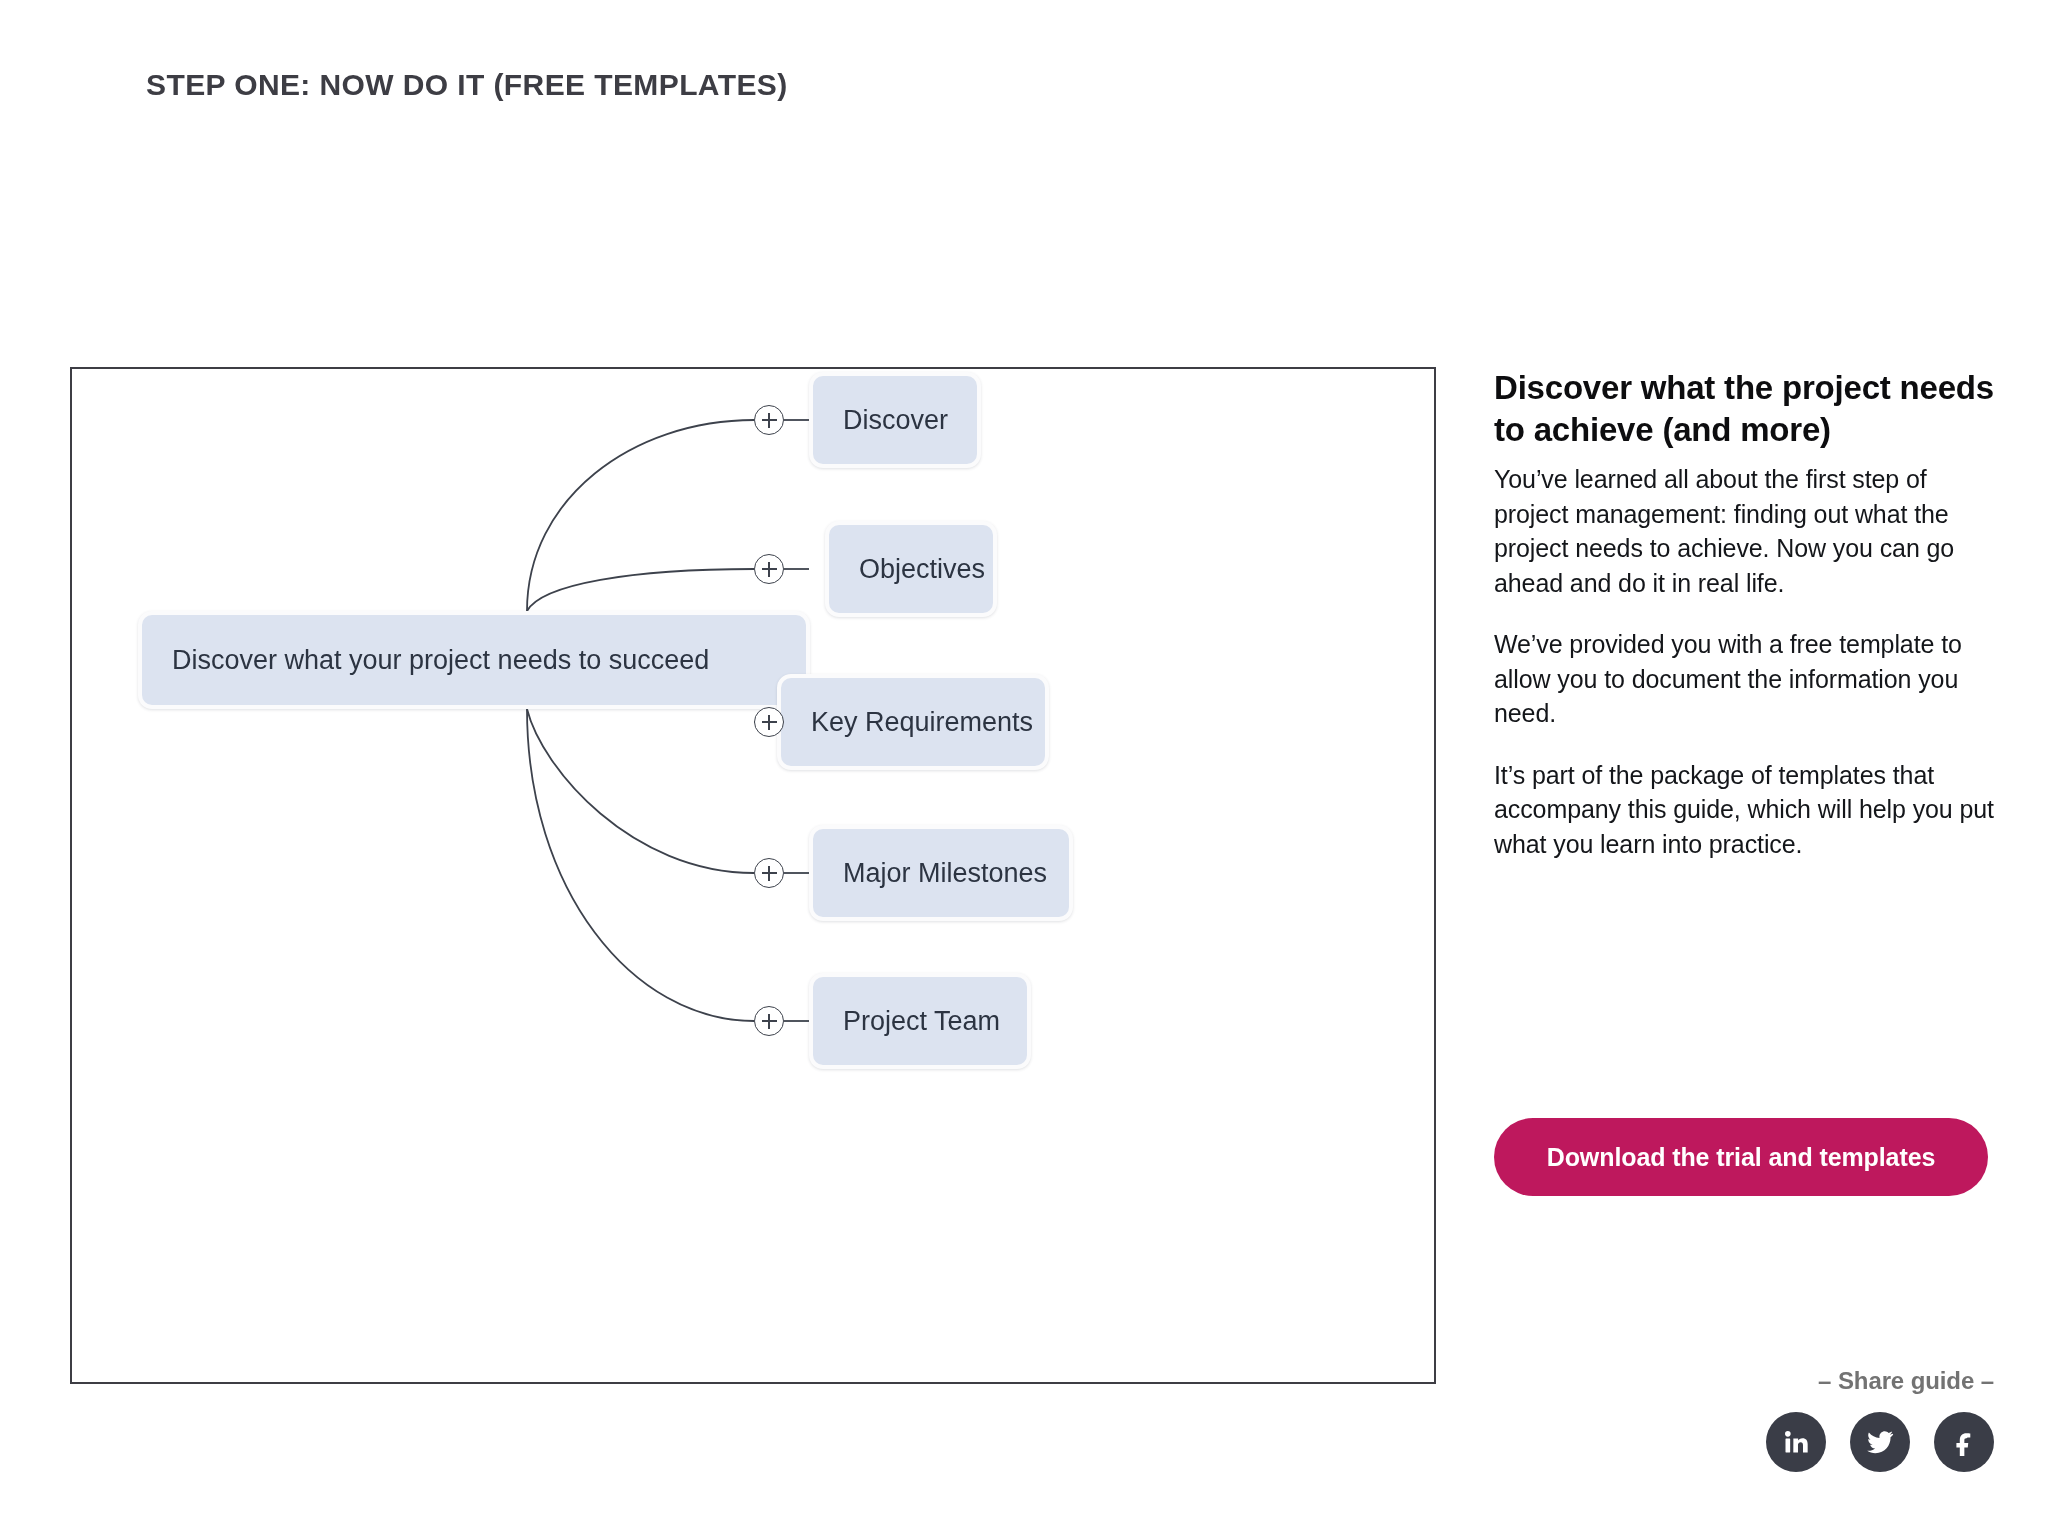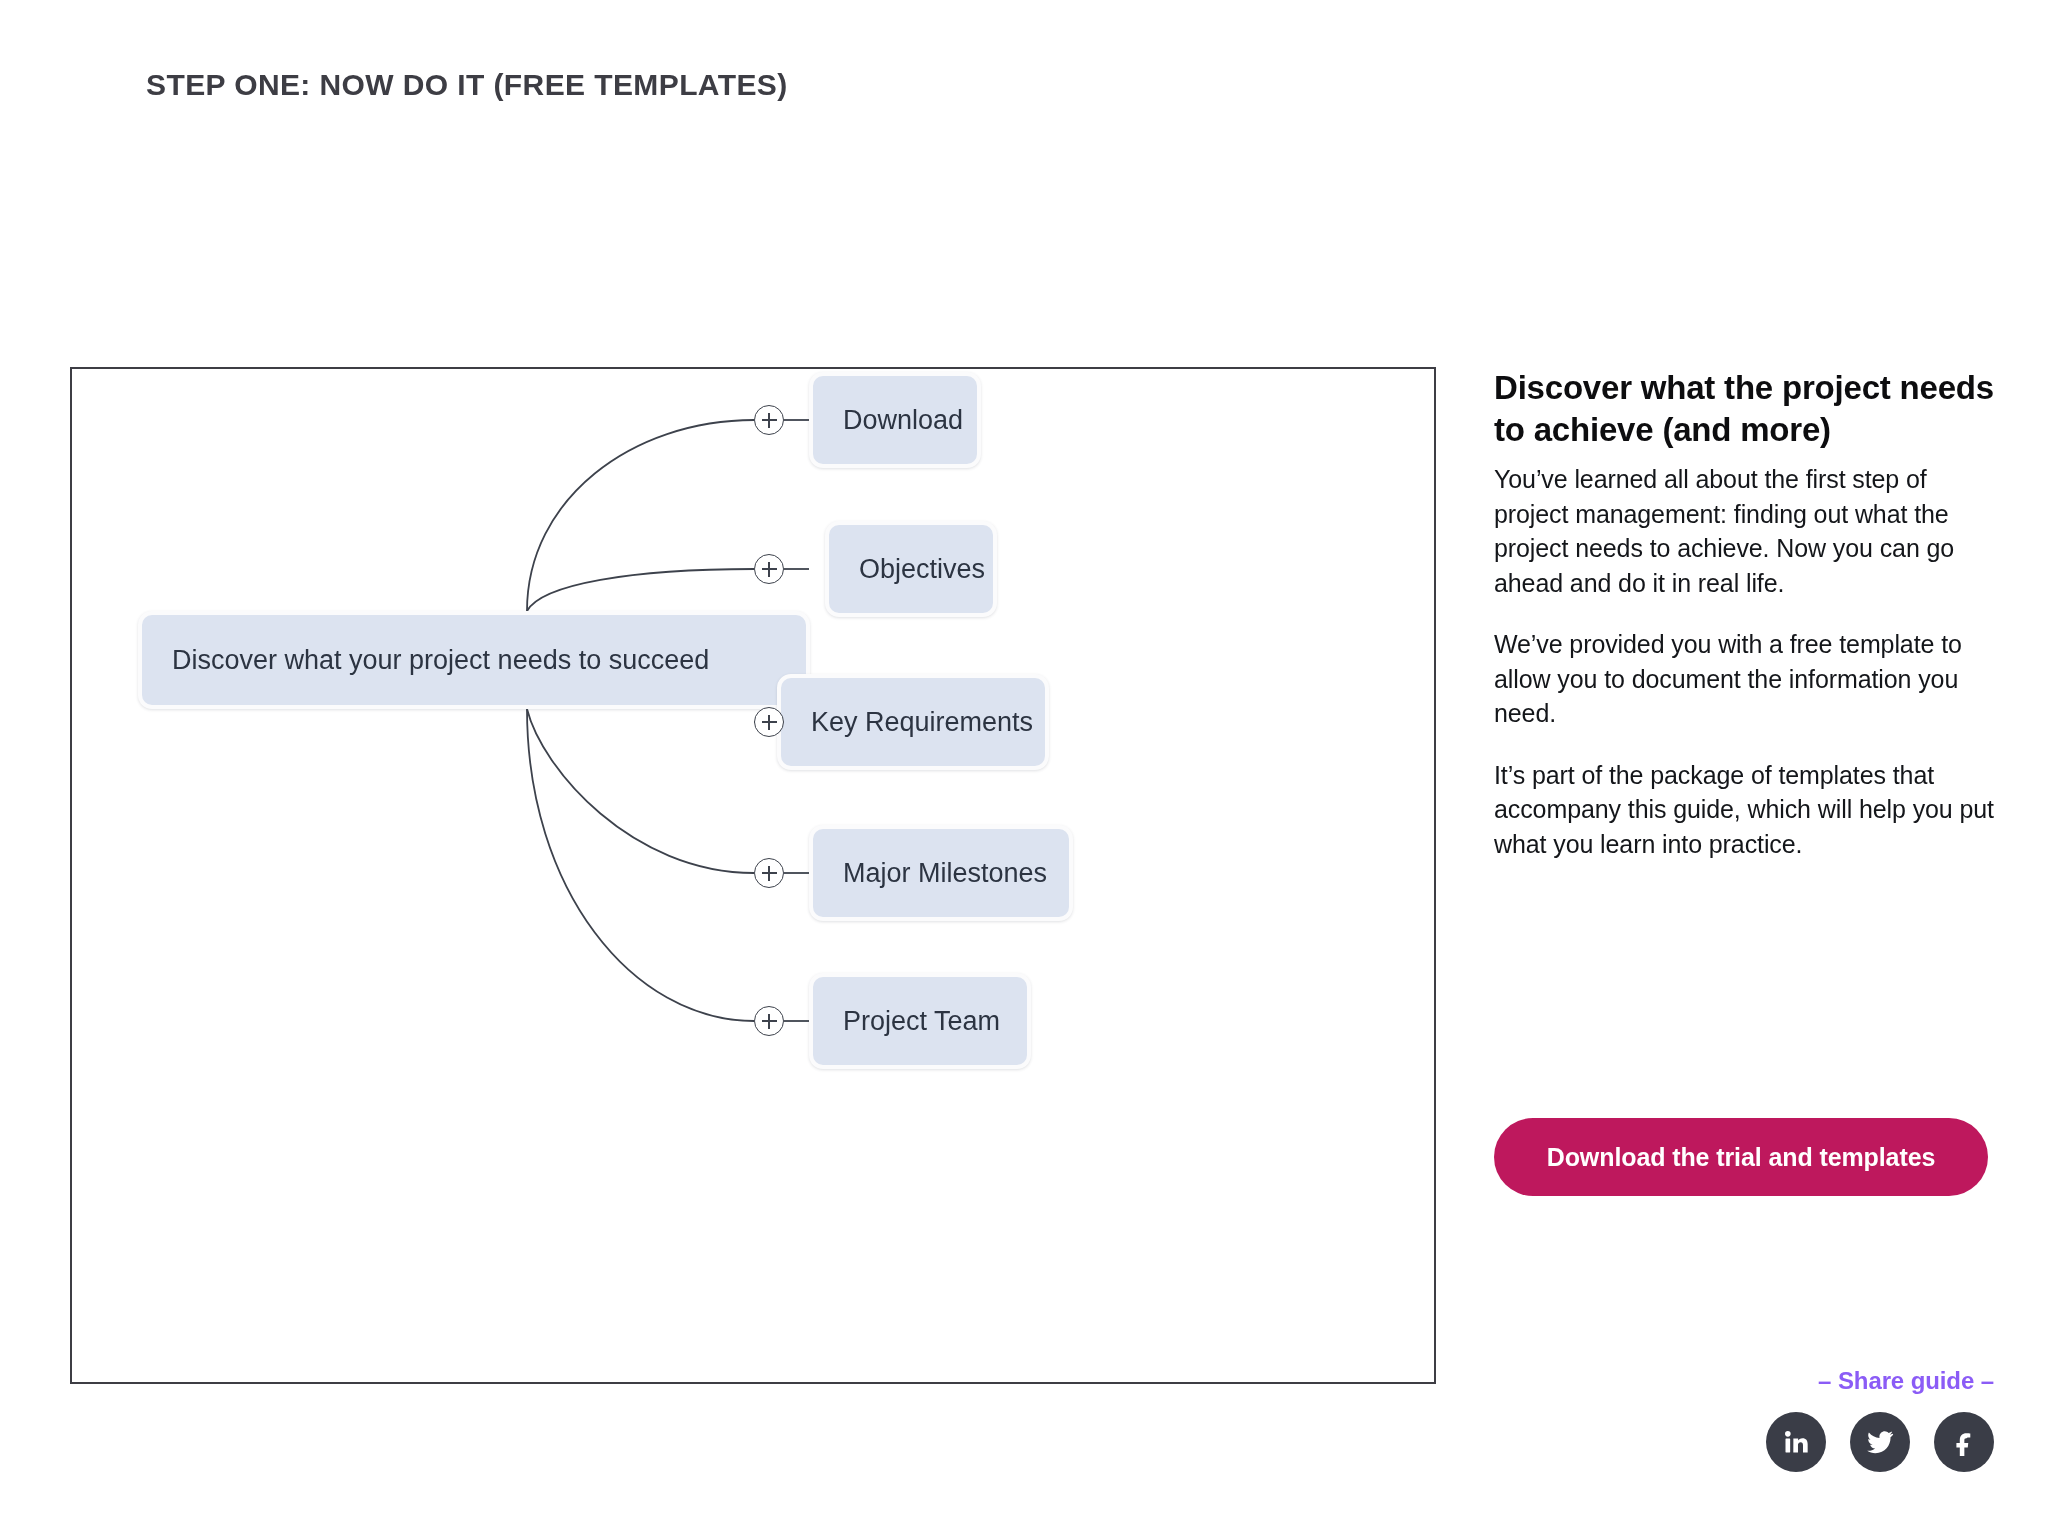--- a/index.html
+++ b/index.html
@@ -163,21 +163,21 @@
     font-family: "Liberation Sans", sans-serif;
   }
 
   
   .share-label {
     position: absolute;
     right: 54px;
     top: 1367px;
     font-size: 24px;
     font-weight: 700;
-    color: #8b5cf6;
+    color: #737373;
     letter-spacing: -0.1px;
     white-space: nowrap;
   }
 
   .share-icons {
     position: absolute;
     right: 54px;
     top: 1412px;
     display: flex;
     gap: 24px;
@@ -224,21 +224,21 @@
           <path d="M 712 504 L 737 504"></path>
           <path d="M 712 652 L 737 652"></path>
         </g>
       </svg>
 
       <div class="node node-root">
         <span>Discover what your project needs to succeed</span>
       </div>
 
       <div class="node node-child node-purpose">
-        <span>Download</span>
+        <span>Discover</span>
       </div>
 
       <div class="node node-child node-objectives">
         <span>Objectives</span>
       </div>
 
       <div class="node node-child node-key-req">
         <span>Key Requirements</span>
       </div>
 

